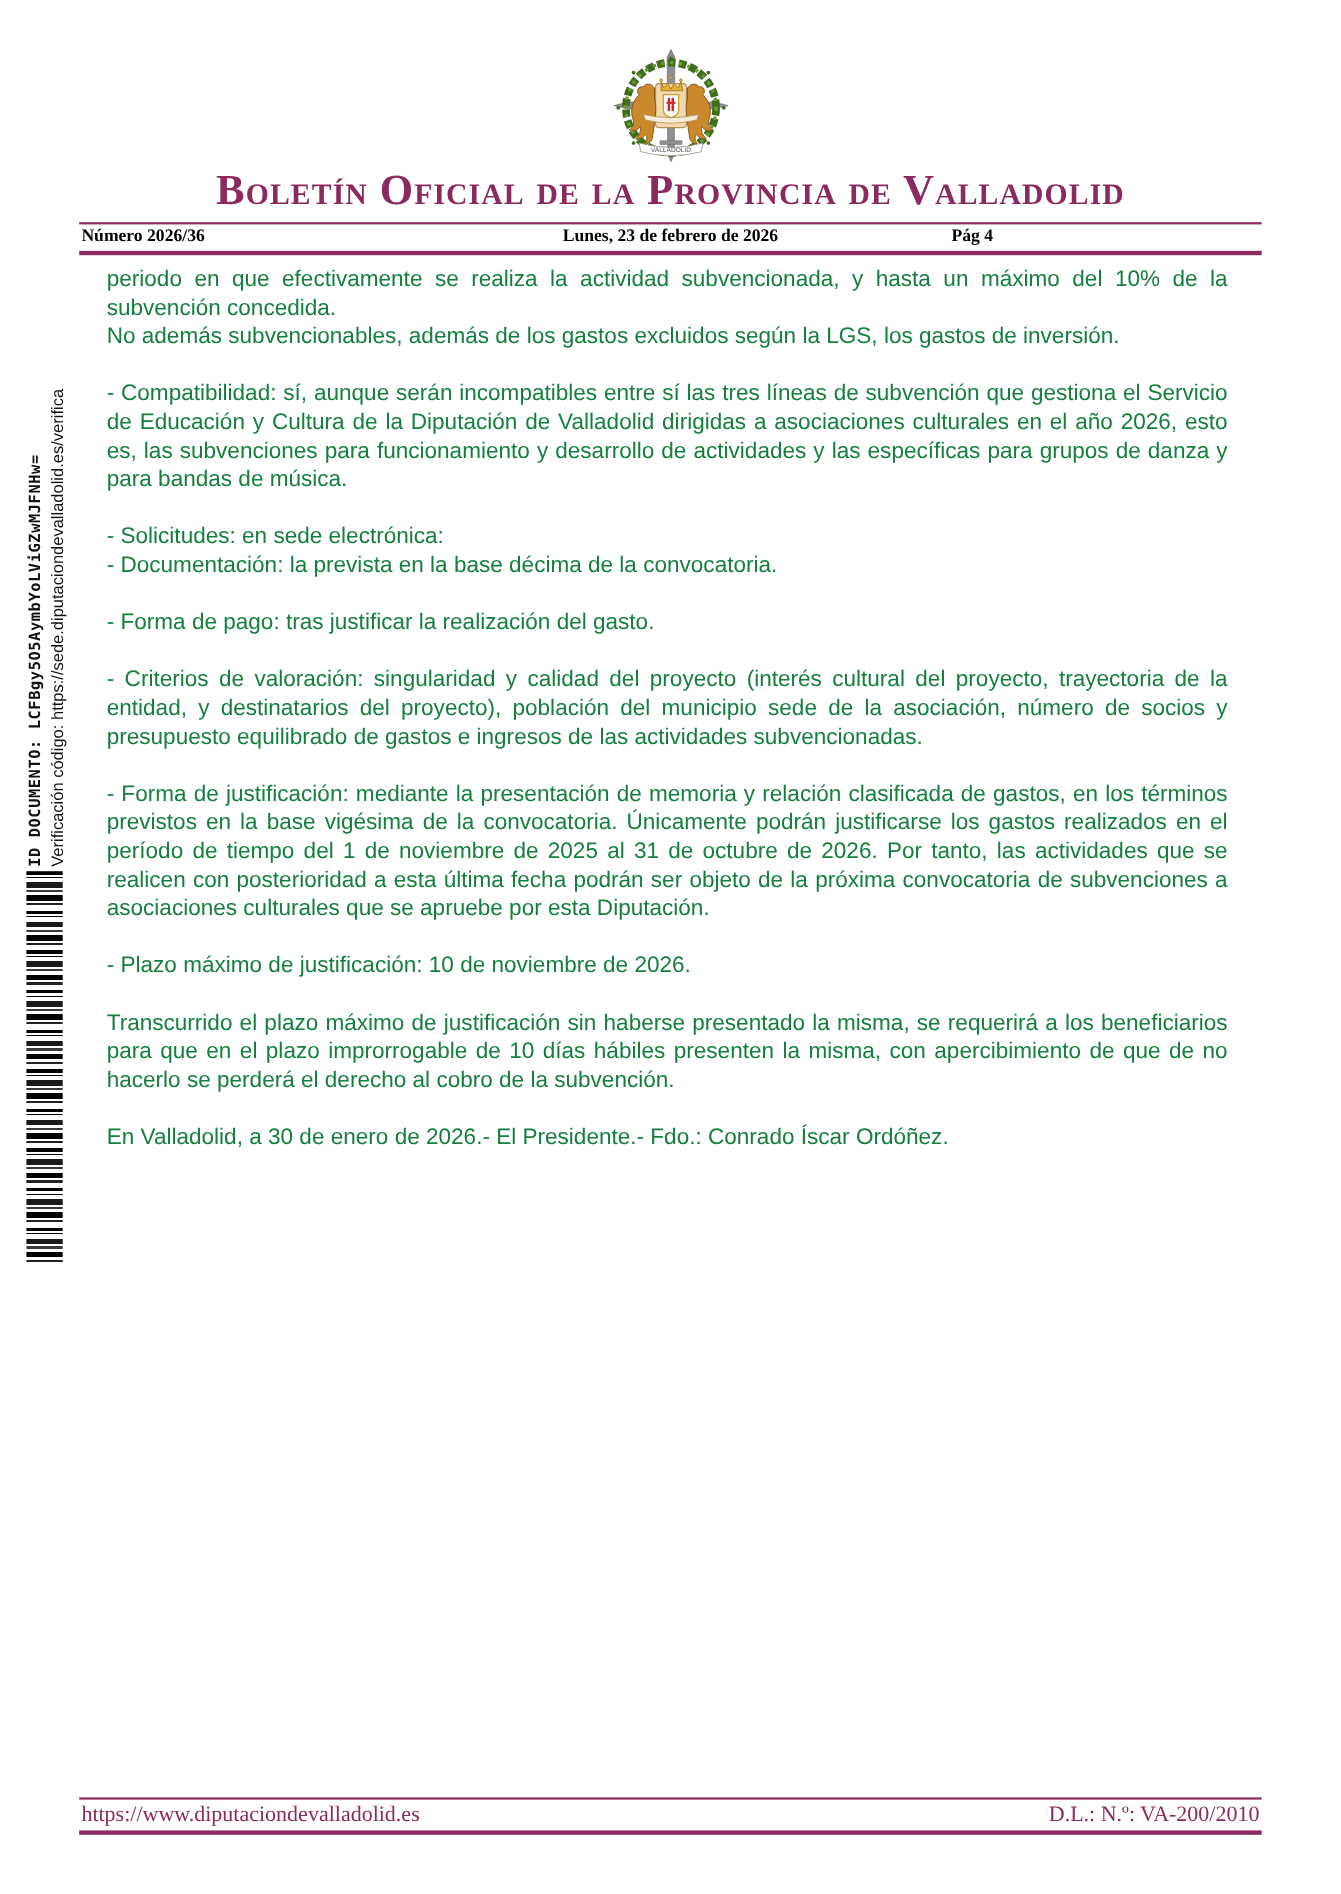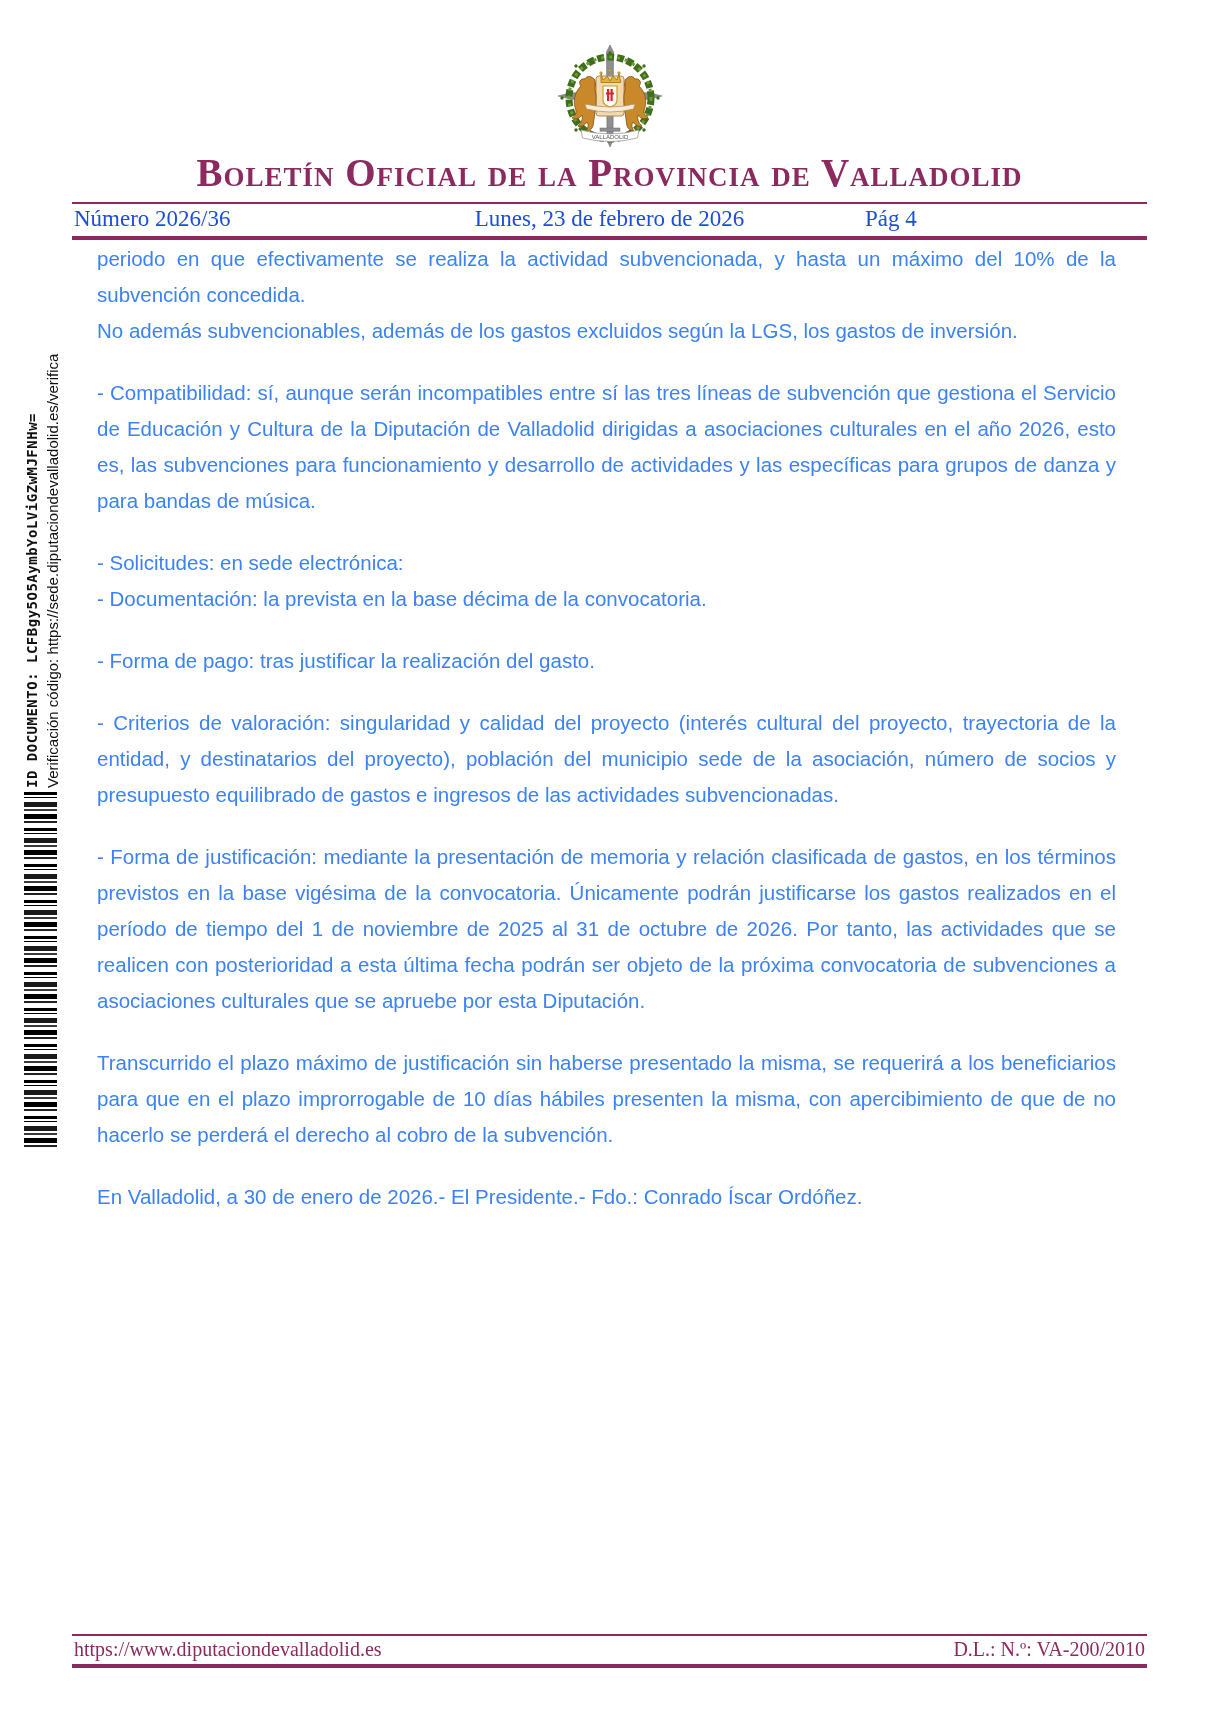--- a/index.html
+++ b/index.html
@@ -18,31 +18,32 @@
     font-variant:small-caps; font-size:39px; letter-spacing:1px;
     color:#8b2a5e; line-height:1.1;
   }
   .rule { background:#8b2a5e; width:100%; }
   .rule.r-top { height:2px; margin-top:7px; }
   .rule.r-mid { height:4px; }
   .rule.r-foot-top { height:2px; }
   .rule.r-foot-bottom { height:4px; }
   .header-meta {
     display:flex; align-items:baseline;
-    font-family:"Liberation Serif", serif; font-size:23px; color:#1d4ed8;
+    font-family:"Liberation Serif", serif; font-size:16px; color:#000000;
     padding:2px 2px 4px 2px;
+    font-weight:bold;
   }
   .header-meta .left { width:280px; text-align:left; }
   .header-meta .center { flex:1; text-align:center; }
   .header-meta .right { width:280px; text-align:left; }
 
   
   .body-text {
     position:absolute; left:97px; top:241px; width:1019px;
-    font-size:20.5px; line-height:36px; color:#3b82f6;
+    font-size:20.5px; line-height:26px; color:#15803d;
     text-align:justify;
   }
   .body-text p { margin:0 0 26px 0; }
   .body-text p.tight { margin-bottom:0; }
 
   
   .v-line {
     position:absolute; white-space:nowrap;
     transform:rotate(-90deg); transform-origin:0 0;
     color:#111;
@@ -158,20 +159,21 @@
 
   <main class="body-text">
     <p class="tight">periodo en que efectivamente se realiza la actividad subvencionada, y hasta un máximo del 10% de la subvención concedida.</p>
     <p>No además subvencionables, además de los gastos excluidos según la LGS, los gastos de inversión.</p>
     <p>- Compatibilidad: sí, aunque serán incompatibles entre sí las tres líneas de subvención que gestiona el Servicio de Educación y Cultura de la Diputación de Valladolid dirigidas a asociaciones culturales en el año 2026, esto es, las subvenciones para funcionamiento y desarrollo de actividades y las específicas para grupos de danza y para bandas de música.</p>
     <p class="tight">- Solicitudes: en sede electrónica:</p>
     <p>- Documentación: la prevista en la base décima de la convocatoria.</p>
     <p>- Forma de pago: tras justificar la realización del gasto.</p>
     <p>- Criterios de valoración: singularidad y calidad del proyecto (interés cultural del proyecto, trayectoria de la entidad, y destinatarios del proyecto), población del municipio sede de la asociación, número de socios y presupuesto equilibrado de gastos e ingresos de las actividades subvencionadas.</p>
     <p>- Forma de justificación: mediante la presentación de memoria y relación clasificada de gastos, en los términos previstos en la base vigésima de la convocatoria. Únicamente podrán justificarse los gastos realizados en el período de tiempo del 1 de noviembre de 2025 al 31 de octubre de 2026. Por tanto, las actividades que se realicen con posterioridad a esta última fecha podrán ser objeto de la próxima convocatoria de subvenciones a asociaciones culturales que se apruebe por esta Diputación.</p>
+    <p>- Plazo máximo de justificación: 10 de noviembre de 2026.</p>
     <p>Transcurrido el plazo máximo de justificación sin haberse presentado la misma, se requerirá a los beneficiarios para que en el plazo improrrogable de 10 días hábiles presenten la misma, con apercibimiento de que de no hacerlo se perderá el derecho al cobro de la subvención.</p>
     <p>En Valladolid, a 30 de enero de 2026.- El Presidente.- Fdo.: Conrado Íscar Ordóñez.</p>
   </main>
 
   <footer class="footer">
     <div class="rule r-foot-top"></div>
     <div class="footer-meta">
       <span class="site">https://www.diputaciondevalladolid.es</span>
       <span>D.L.: N.º: VA-200/2010</span>
     </div>

